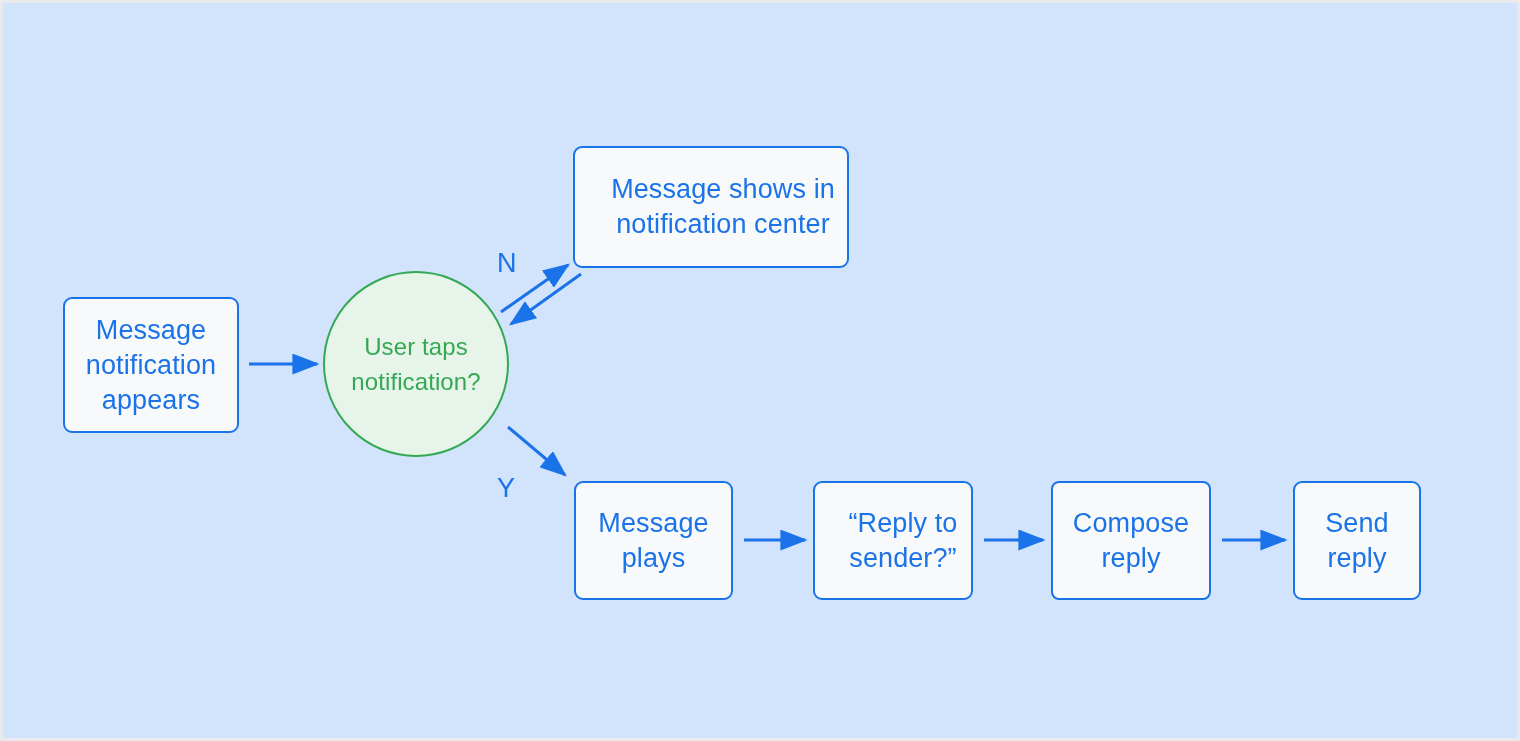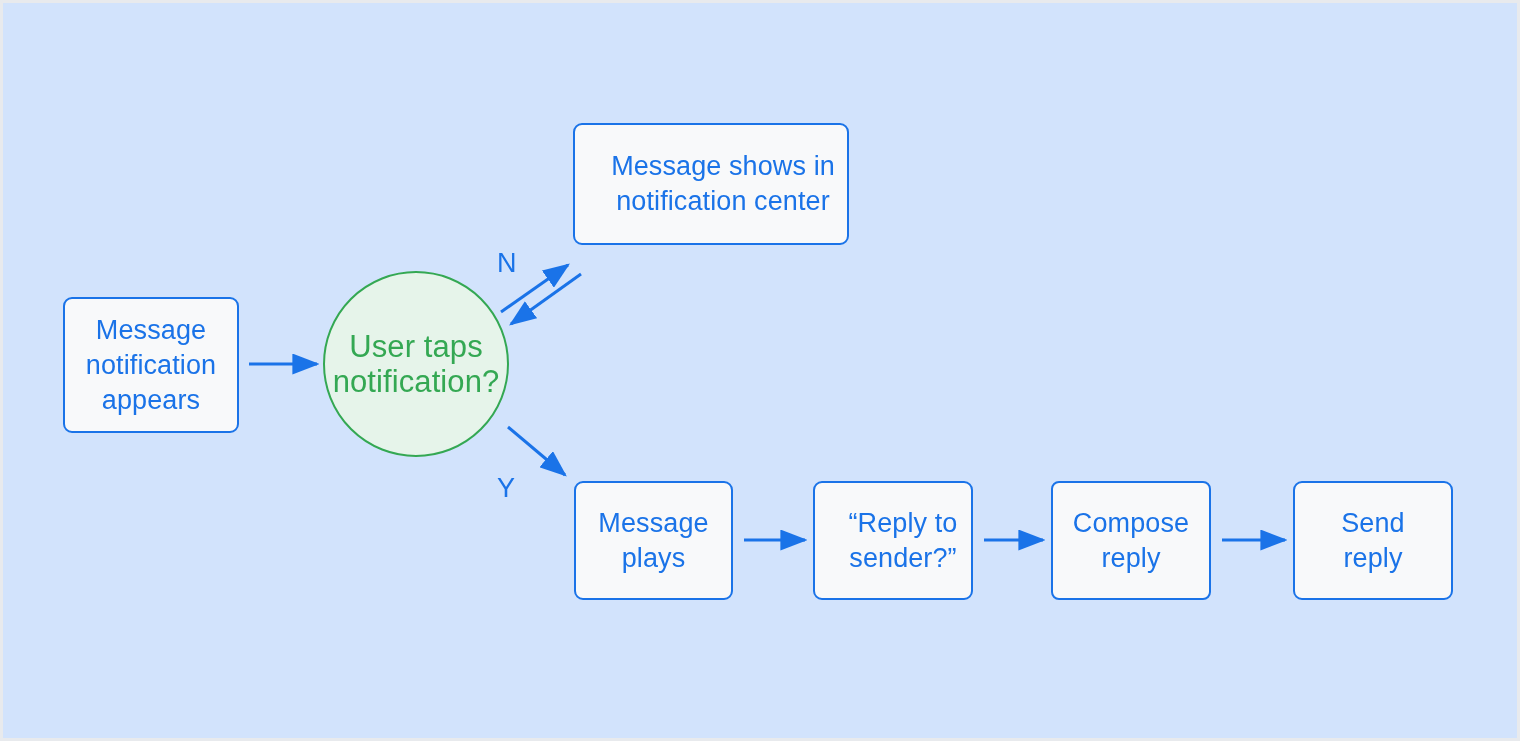--- a/index.html
+++ b/index.html
@@ -45,21 +45,21 @@
     letter-spacing: 0.1px;
     white-space: pre-line;
   }
   .node-circle {
     background: #e6f4ea;
     border: 2px solid #34a853;
     border-radius: 50%;
   }
   .node-circle .node-label {
     color: #34a853;
-    font-size: 31px;
+    font-size: 24px;
     line-height: 35px;
     letter-spacing: 0.1px;
     white-space: pre-line;
   }
   .edge-label {
     position: absolute;
     color: #1a73e8;
     font-size: 27px;
     line-height: 30px;
     font-family: "Liberation Sans", sans-serif;
@@ -93,41 +93,41 @@
     <span class="node-label">Message
 notification
 appears</span>
   </div>
 
   <div class="node node-circle" style="left:320px; top:268px; width:186px; height:186px;">
     <span class="node-label">User taps
 notification?</span>
   </div>
 
-  <div class="node node-box" style="left:570px; top:120px; width:276px; height:122px;padding-left:24px;">
+  <div class="node node-box" style="left:570px; top:143px; width:276px; height:122px;padding-left:24px;">
     <span class="node-label">Message shows in
 notification center</span>
   </div>
 
   <div class="node node-box" style="left:571px; top:478px; width:159px; height:119px;">
     <span class="node-label">Message
 plays</span>
   </div>
 
   <div class="node node-box" style="left:810px; top:478px; width:160px; height:119px;padding-left:20px;">
     <span class="node-label">“Reply to
 sender?”</span>
   </div>
 
   <div class="node node-box" style="left:1048px; top:478px; width:160px; height:119px;border-radius:8px;">
     <span class="node-label">Compose
 reply</span>
   </div>
 
-  <div class="node node-box" style="left:1290px; top:478px; width:160px; height:119px;">
+  <div class="node node-box" style="left:1290px; top:478px; width:128px; height:119px;">
     <span class="node-label">Send
 reply</span>
   </div>
 
   <span class="edge-label" style="left:494px; top:245px;">N</span>
 
   <span class="edge-label" style="left:494px; top:470px;">Y</span>
 
 </div>
 

